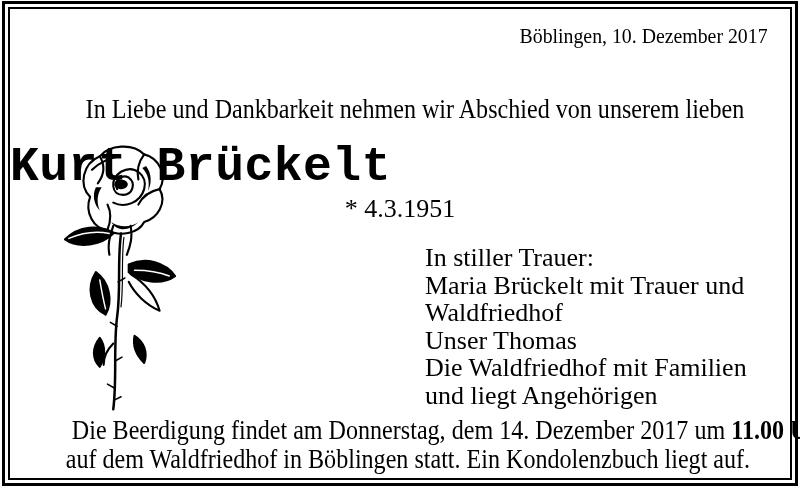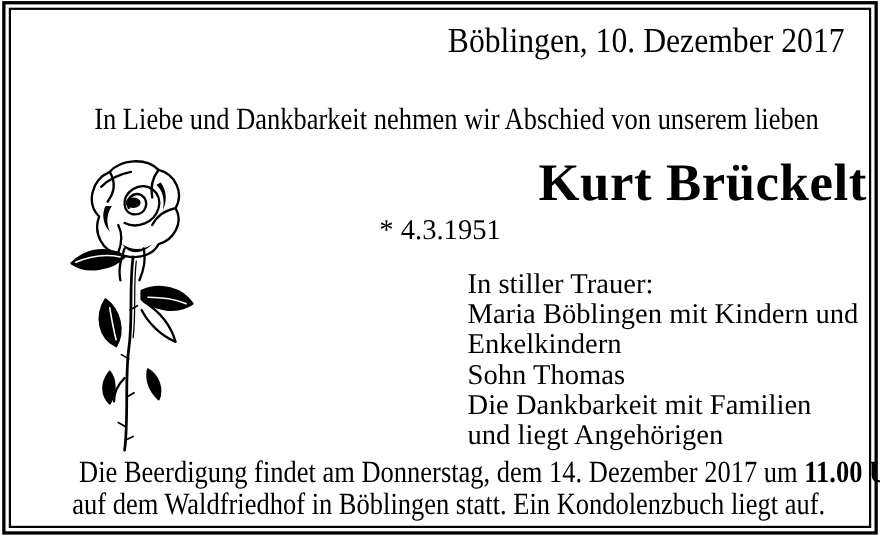--- a/index.html
+++ b/index.html
@@ -38,47 +38,48 @@
     left: 14px; top: 10px;
     font-size: 25px;
     line-height: 28px;
     font-style: italic;
     font-weight: bold;
   }
 
   .dateline {
     position: absolute;
     right: 22px; top: 14px;
-    font-size: 32px;
+    font-size: 22px;
     line-height: 26px;
   }
 
   .intro {
     position: absolute;
     left: 0; right: 0; top: 85px;
     text-align: center;
     font-size: 28px;
     line-height: 30px;
     margin-left: 22px;
   }
 
   .rose {
     position: absolute;
     left: 42px; top: 128px;
     width: 138px; height: 280px;
   }
 
   .deceased-name {
     position: absolute;
-    left: 0; right: 2px; top: 132px;
-    text-align: right;
+    left: 0; right: 12px; top: 132px;
+    text-align: left;
     font-size: 48px;
     line-height: 52px;
     font-weight: bold;
     letter-spacing: 0.5px;
+    font-family: Liberation Mono, monospace;
   }
 
   .birth-date {
     position: absolute;
     left: 0; right: 0; top: 186px;
     text-align: center;
     font-size: 26px;
     line-height: 28px;
   }
 
@@ -158,24 +159,24 @@
             </g>
           </svg>
         </div>
 
         <div class="deceased-name">Kurt Brückelt</div>
 
         <div class="birth-date">* 4.3.1951</div>
 
         <div class="mourners">
           <div class="heading">In stiller Trauer:</div>
-          <div>Maria Böblingen mit Kindern und</div>
-          <div>Enkelkindern</div>
-          <div>Sohn Thomas</div>
-          <div>Die Dankbarkeit mit Familien</div>
+          <div>Maria Brückelt mit Trauer und</div>
+          <div>Waldfriedhof</div>
+          <div>Unser Thomas</div>
+          <div>Die Waldfriedhof mit Familien</div>
           <div>und liegt Angehörigen</div>
         </div>
 
         <div class="funeral">
           <div>
             <span class="sx sx-center"><span>Die Beerdigung findet am Donnerstag, dem 14. Dezember 2017 um </span><span class="bold">11.00 Uhr</span></span>
           </div>
           <div>
             <span class="sx sx-center">auf dem Waldfriedhof in Böblingen statt. Ein Kondolenzbuch liegt auf.</span>
           </div>

